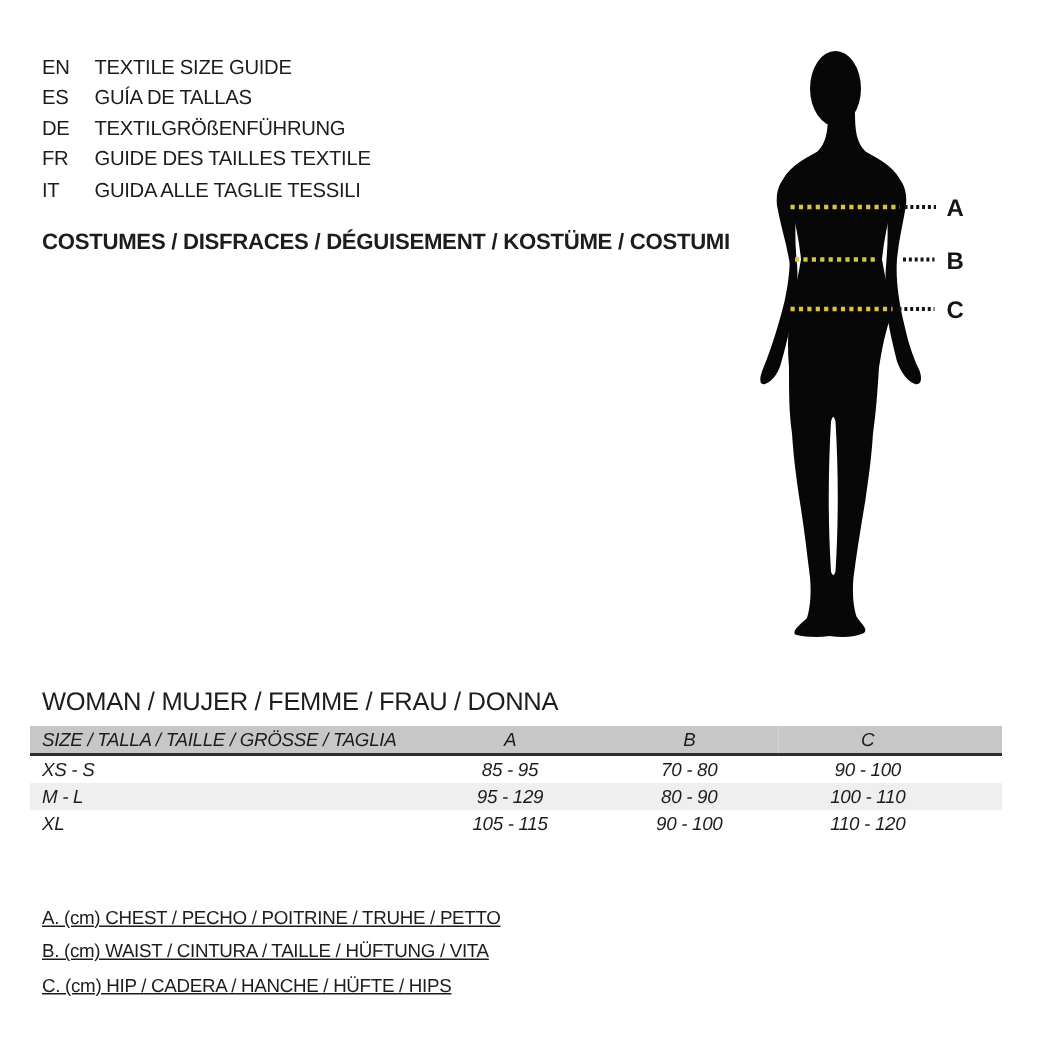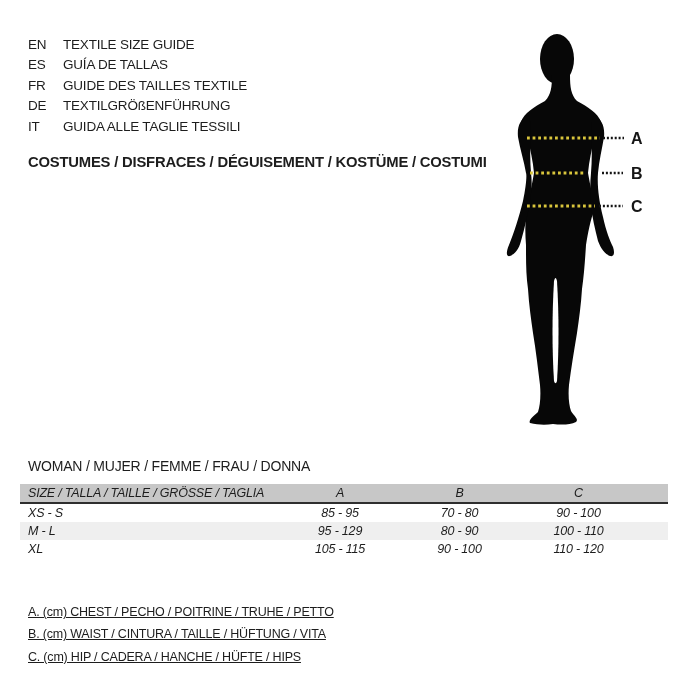--- a/index.html
+++ b/index.html
@@ -16,21 +16,21 @@
   
   .category-title{
     position:absolute;left:28px;top:152px;font-size:14.8px;font-weight:bold;
     letter-spacing:-0.2px;line-height:20px;white-space:nowrap;
   }
   
   .figure-wrap{position:absolute;left:468px;top:25px;width:210px;height:410px;}
   .figure-wrap svg{display:block;}
   .measure-label{font-family:"Liberation Sans",sans-serif;font-size:16px;font-weight:bold;fill:#161616;}
   
-  .section-title{position:absolute;left:28px;top:458px;font-size:14px;letter-spacing:-0.2px;}
+  .section-title{position:absolute;left:28px;top:458px;font-size:17px;letter-spacing:-0.2px;}
   
   .size-table{
     position:absolute;left:20px;top:484px;width:648px;
     border-collapse:collapse;table-layout:fixed;font-size:12.5px;letter-spacing:-0.2px;font-style:italic;
   }
   .size-table th,.size-table td{
     height:18px;padding:0;font-weight:normal;vertical-align:middle;white-space:nowrap;
   }
   .size-table thead th{background:#c7c7c7;border-bottom:2px solid #2e2e2e;}
   .size-table .c-size{text-align:left;padding-left:8px;}
@@ -46,26 +46,26 @@
 <div class="langs">
   <div class="lang-row">
     <span class="lang-code">EN</span>
     <span class="lang-text">TEXTILE SIZE GUIDE</span>
   </div>
   <div class="lang-row">
     <span class="lang-code">ES</span>
     <span class="lang-text">GUÍA DE TALLAS</span>
   </div>
   <div class="lang-row">
+    <span class="lang-code">DE</span>
+    <span class="lang-text">TEXTILGRÖßENFÜHRUNG</span>
+  </div>
+  <div class="lang-row">
     <span class="lang-code">FR</span>
     <span class="lang-text">GUIDE DES TAILLES TEXTILE</span>
-  </div>
-  <div class="lang-row">
-    <span class="lang-code">DE</span>
-    <span class="lang-text">TEXTILGRÖßENFÜHRUNG</span>
   </div>
   <div class="lang-row">
     <span class="lang-code">IT</span>
     <span class="lang-text">GUIDA ALLE TAGLIE TESSILI</span>
   </div>
 </div>
 
 <div class="category-title">COSTUMES / DISFRACES / DÉGUISEMENT / KOSTÜME / COSTUMI</div>
 
 <div class="figure-wrap">

